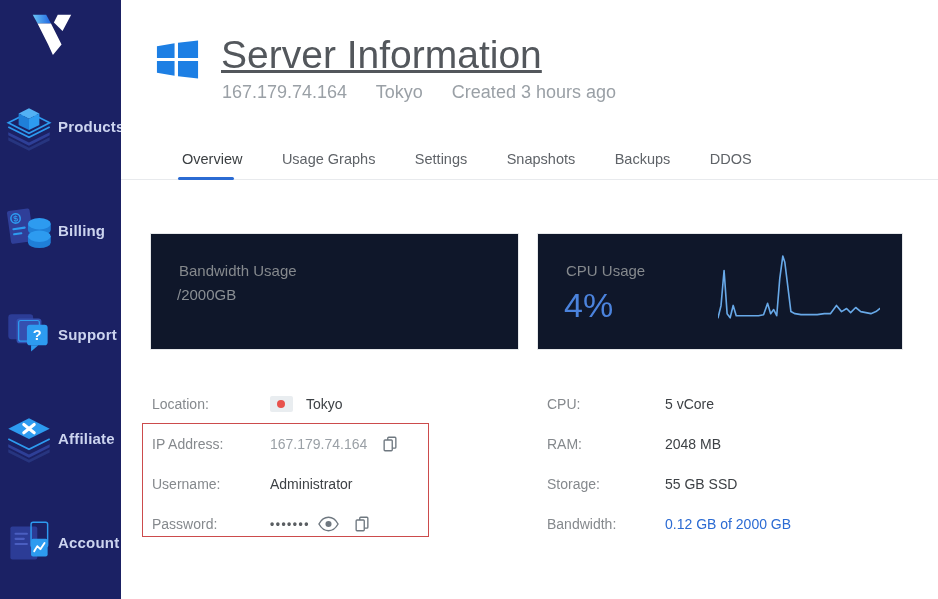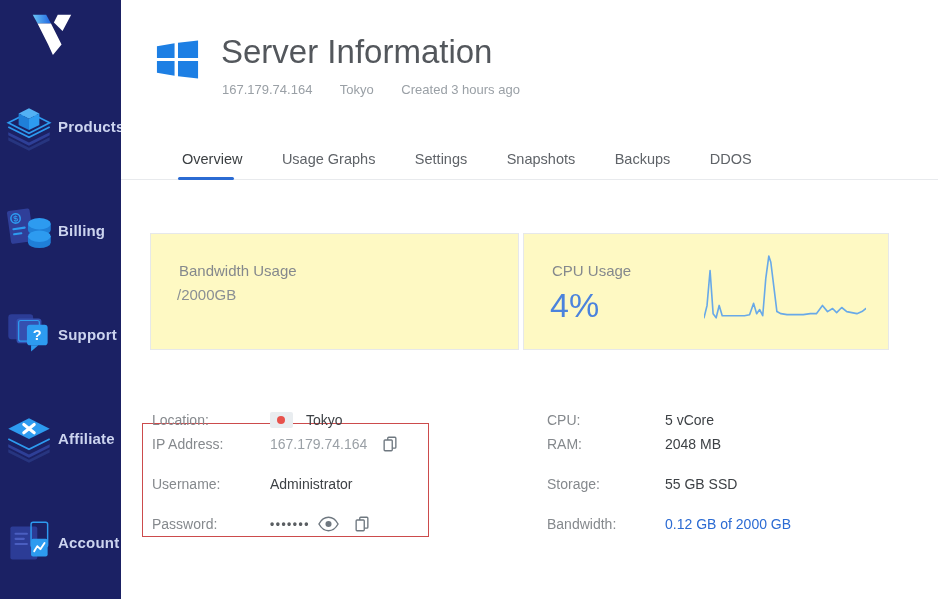--- a/index.html
+++ b/index.html
@@ -17,48 +17,48 @@
   .nav{position:absolute;left:0;top:72px;width:121px;}
   .nav-item{height:104px;display:flex;flex-direction:row;align-items:center;justify-content:flex-start;cursor:pointer;}
   .nav-icon{width:58px;height:58px;display:block;margin-top:6px;}
   .nav-label{margin-top:5px;font-size:15px;font-weight:bold;color:#ccd4ef;letter-spacing:.2px;}
   .scroll-thumb{position:absolute;left:121px;top:557px;width:7px;height:42px;background:#3c4383;}
 
   
   .main{position:absolute;left:121px;top:0;width:817px;height:599px;background:#fff;}
 
   .win-icon{position:absolute;left:33px;top:36px;width:47px;height:47px;}
-  .page-title{position:absolute;left:100px;top:33px;font-size:33px;font-weight:400;color:#53575c;}
-  .meta{position:absolute;left:101px;top:82px;font-size:13px;color:#9aa0a6;}
+  .page-title{position:absolute;left:100px;top:33px;font-size:39px;font-weight:400;color:#53575c;text-decoration:underline;}
+  .meta{position:absolute;left:101px;top:82px;font-size:18px;color:#9aa0a6;}
   .meta span{margin-right:24px;}
 
   .tabs-row{position:absolute;left:0;top:145px;width:817px;height:35px;border-bottom:1px solid #e8eaed;padding-left:33px;}
   .tab{display:inline-block;margin-right:35px;padding:6px 0 12px 0;font-size:14.5px;color:#5f6368;cursor:pointer;position:relative;}
   .tab.active{color:#3c4043;margin-left:28px;}
   .tab.active::after{content:"";position:absolute;left:-4px;bottom:-1px;width:56px;height:3px;background:var(--accent-blue);border-radius:2px;}
 
-  .card{position:absolute;top:233px;height:117px;background:#fef9c3;border:1px solid #e6e8ea;}
+  .card{position:absolute;top:233px;height:117px;background:#0f172a;border:1px solid #e6e8ea;}
   .card-bandwidth{left:29px;width:369px;}
-  .card-cpu{left:402px;width:366px;}
+  .card-cpu{left:416px;width:366px;}
   .card-title{position:absolute;left:28px;top:28px;font-size:15px;color:#85898d;}
   .card-metric{position:absolute;left:26px;top:52px;display:flex;align-items:baseline;}
   .metric-big{font-size:34px;color:var(--metric-blue);}
   .metric-small{font-size:15px;color:#8a8f94;}
   .sparkline{position:absolute;left:180px;top:20px;width:162px;height:72px;}
   .sparkline polyline{fill:none;stroke:var(--sparkline-blue);stroke-width:1.6;stroke-linejoin:round;stroke-linecap:round;}
 
   .details{position:absolute;left:0;top:390px;width:817px;}
   .drow{position:absolute;height:20px;display:flex;align-items:center;font-size:14px;}
   .dlabel{width:118px;color:#85898d;}
   .dvalue{color:#3d4145;}
   .dvalue.muted{color:#9aa0a6;}
   .dvalue.link{color:var(--accent-blue);cursor:pointer;}
   .col-l{left:31px;}
   .col-r{left:426px;}
-  .r0{top:20px;}.r1{top:44px;}.r2{top:84px;}.r3{top:124px;}
+  .r0{top:4px;}.r1{top:44px;}.r2{top:84px;}.r3{top:124px;}
 
   .flag{display:inline-block;width:23px;height:16px;background:#e9edf0;border-radius:2px;position:relative;margin-right:13px;vertical-align:middle;}
   .flag::after{content:"";position:absolute;left:7px;top:4px;width:8px;height:8px;border-radius:50%;background:var(--flag-dot-red);}
 
   .icon-btn{display:inline-block;margin-left:14px;cursor:pointer;line-height:0;}
   .pw-dots{font-size:12px;font-weight:bold;letter-spacing:1.5px;color:#5a5e62;}
 
   .highlight-box{position:absolute;left:21px;top:33px;width:287px;height:114px;border:1px solid var(--highlight-box);pointer-events:none;}
 </style>
 </head>

